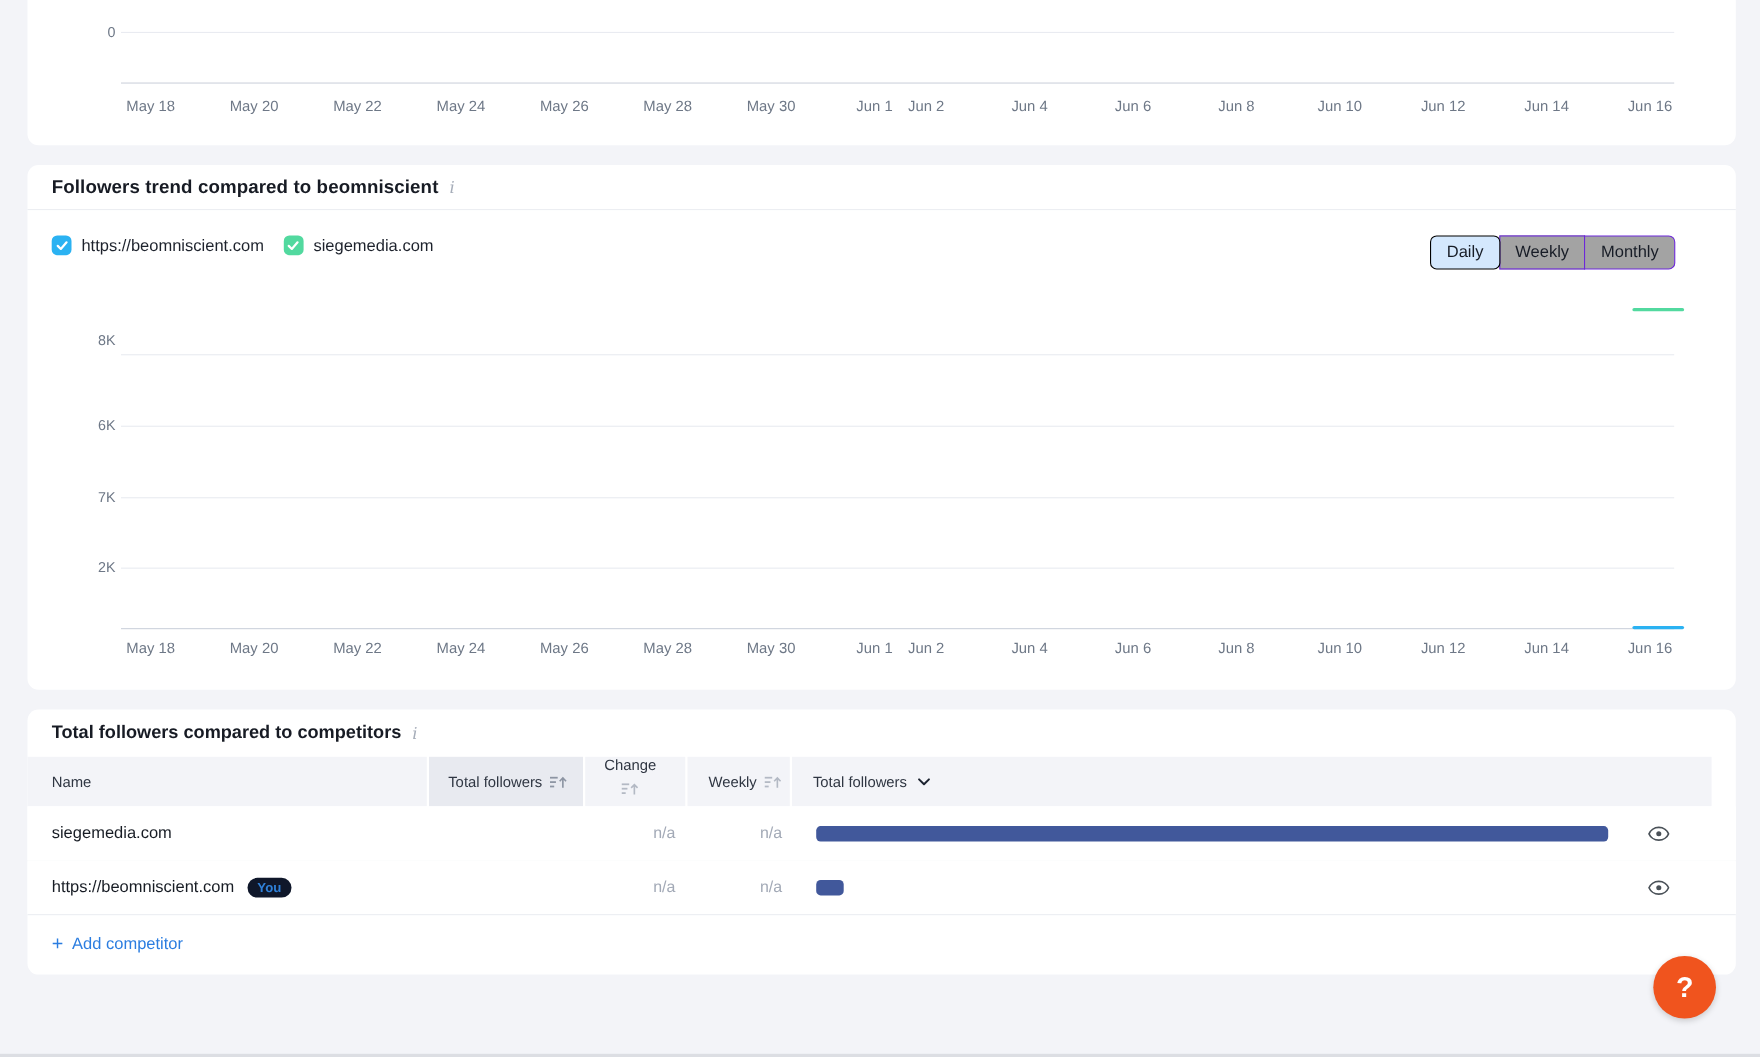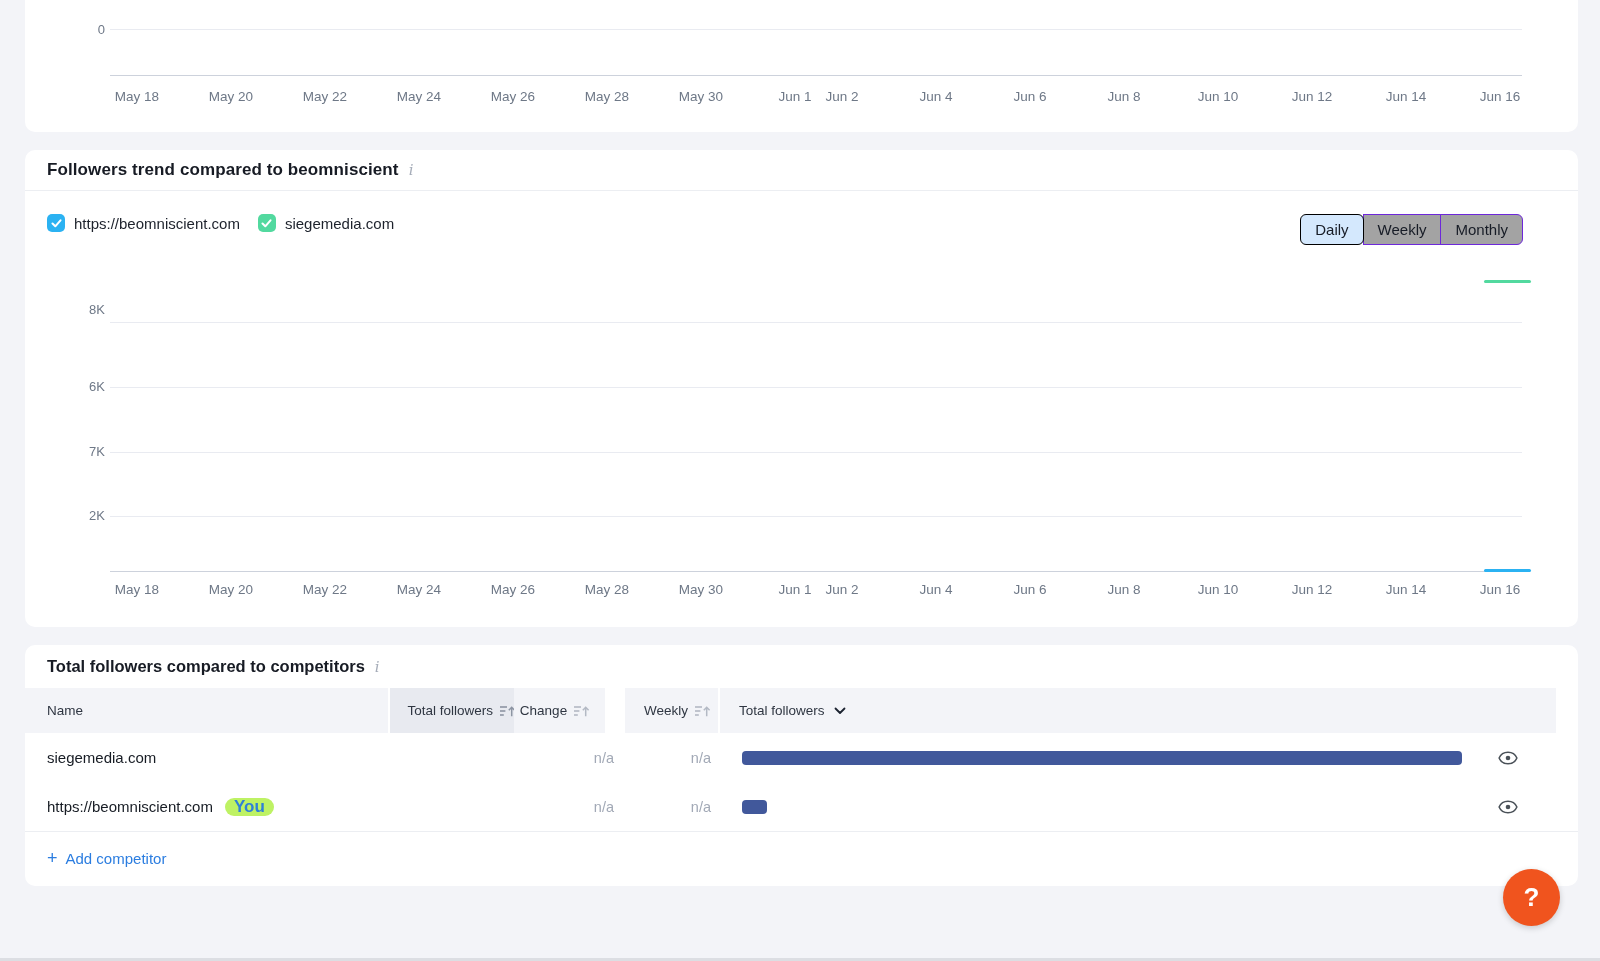--- a/index.html
+++ b/index.html
@@ -45,34 +45,34 @@
   .toggle-btn.selected{background:#d4e8fd;border:1px solid #000000;border-radius:6px;z-index:2;}
 
   
   .tcard-header{display:flex;align-items:center;height:43px;padding-left:22px;}
   .tcard-header h2{margin:0;font-size:16.5px;font-weight:700;color:#171b24;}
   .thead{position:absolute;top:43px;left:0;width:100%;height:45px;}
   .th{position:absolute;top:0;height:45px;background:#f3f4f8;display:flex;align-items:center;
       font-size:13.5px;color:#2f3642;cursor:pointer;}
   .th-name{left:0;width:363px;padding-left:22px;box-sizing:border-box;cursor:default;}
   .th-total{left:365px;width:140px;justify-content:flex-end;padding-right:14px;box-sizing:border-box;background:#e8eaf0;gap:7px;}
-  .th-change{left:489px;width:91px;justify-content:center;padding-right:9px;box-sizing:border-box;gap:7px;}
+  .th-change{left:507px;width:91px;justify-content:flex-start;padding-right:9px;box-sizing:border-box;gap:7px;flex-direction:column;}
   .th-growth{left:600px;width:93px;justify-content:flex-end;padding-right:7px;box-sizing:border-box;gap:7px;}
   .th-metric{left:695px;right:22px;padding-left:19px;box-sizing:border-box;gap:9px;}
 
   .trow{position:absolute;left:0;width:100%;height:49px;border-bottom:1px solid #eceef2;background:#fff;}
   .cell{position:absolute;top:0;height:49px;display:flex;align-items:center;font-size:15px;color:#171c24;box-sizing:border-box;}
   .c-name{left:22px;}
   .c-total{left:365px;width:140px;justify-content:flex-end;padding-right:14px;}
   .c-change{left:507px;width:91px;justify-content:flex-end;padding-right:9px;color:#a2a9b6;font-size:14.5px;}
   .c-growth{left:600px;width:93px;justify-content:flex-end;padding-right:7px;color:#a2a9b6;font-size:14.5px;}
   .c-bar{left:717px;width:720px;}
   .bar{height:14px;border-radius:4px;}
   .c-eye{left:1463px;width:40px;justify-content:center;cursor:pointer;}
-  .you-badge{margin-left:12px;background:#bef264;color:#2f80d8;font-size:17px;font-weight:700;
+  .you-badge{margin-left:12px;background:#0f172a;color:#2f80d8;font-size:12px;font-weight:700;
     padding:3px 9px;border-radius:10px;line-height:12px;}
   .add-row{position:absolute;left:0;top:186px;width:100%;height:55px;display:flex;align-items:center;padding-left:22px;box-sizing:border-box;}
   .add-link{display:flex;align-items:center;gap:8px;color:#2b7de0;font-size:15px;cursor:pointer;text-decoration:none;}
   .plus{font-size:18px;line-height:15px;font-weight:400;}
 
   
   .help-fab{
     position:absolute;left:1503px;top:869px;width:57px;height:57px;border-radius:50%;
     background:#f0541e;color:#fff;border:none;font-size:26px;font-weight:700;cursor:pointer;
     display:flex;align-items:center;justify-content:center;

